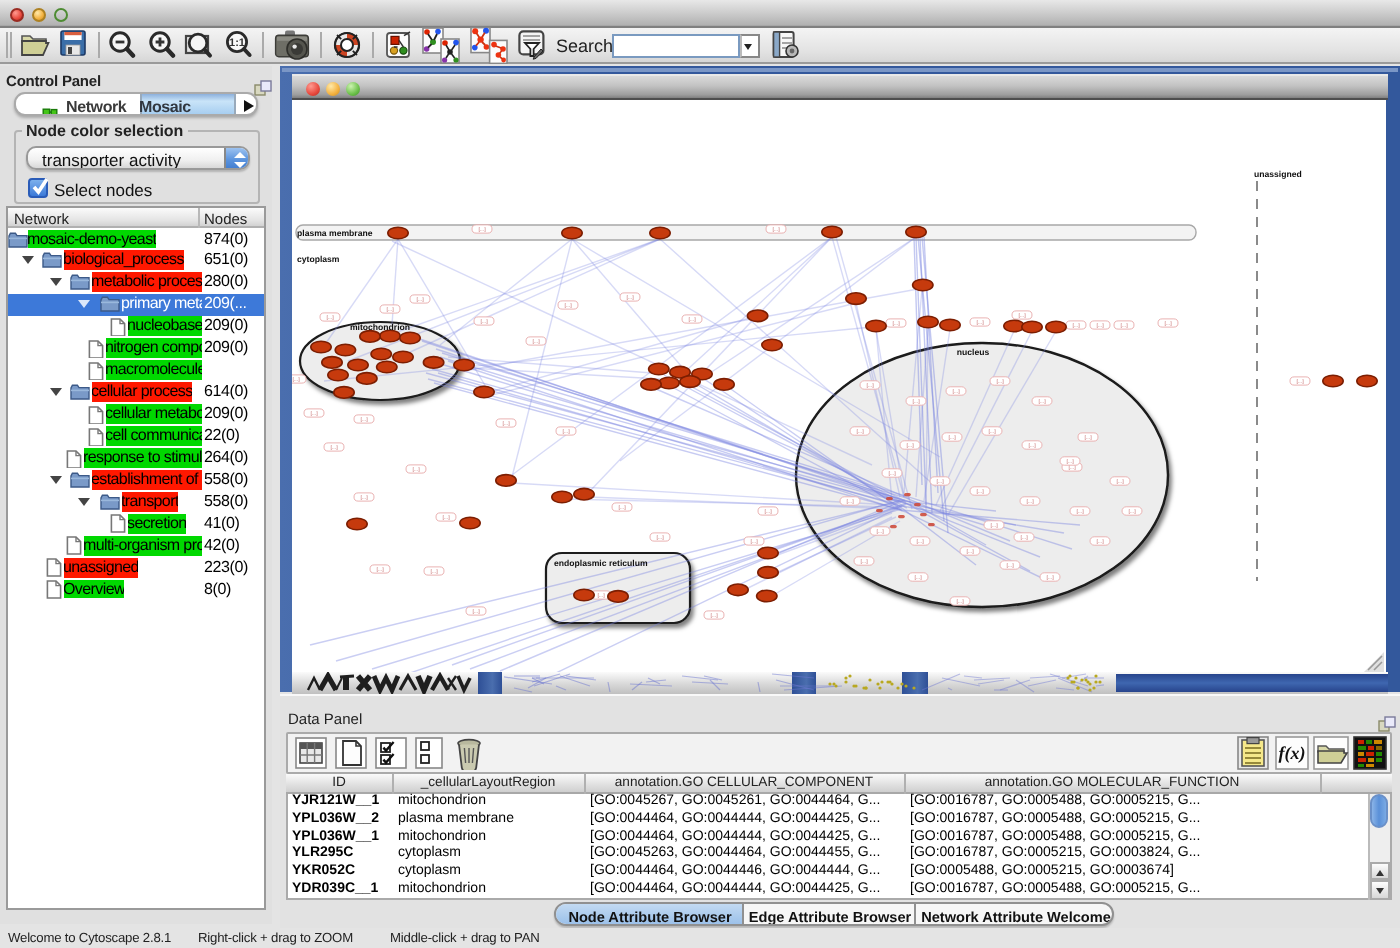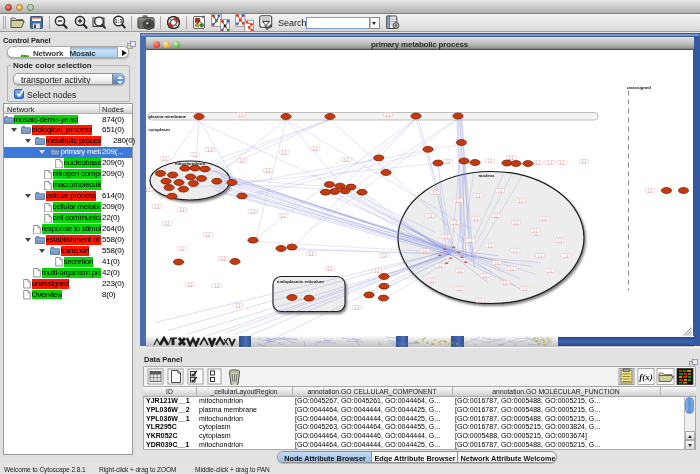--- a/index.html
+++ b/index.html
@@ -196,21 +196,21 @@
 <path d="M0.5 3.2 L9.5 3.2" stroke="#9ab8dc" stroke-width="0.8"></path>
   </svg>
 <div class="abs" style="left:31.5px;top:125.45px;max-width:69.5px;overflow:hidden;white-space:nowrap;background:#ff1800;font-size:8px;letter-spacing:-0.3px;color:#000;line-height:9.8px;">biological_process</div>
 <div class="abs" style="left:102px;top:125.45px;font-size:8px;letter-spacing:-0.2px;color:#000;line-height:9.8px;">651(0)</div>
 <div class="abs" style="left:24.5px;top:139.4px;width:0;height:0;border-left:3.5px solid transparent;border-right:3.5px solid transparent;border-top:4.5px solid #444;"></div>
 <svg class="abs" style="left:35px;top:137.4px" width="10" height="8" viewBox="0 0 10 8">
 <path d="M0.5 2 L0.5 7.5 L9.5 7.5 L9.5 1.8 L4.5 1.8 L3.7 0.6 L1.2 0.6 Z" fill="#7a9ac8" stroke="#3c5a88" stroke-width="0.7"></path>
 <path d="M0.5 3.2 L9.5 3.2" stroke="#9ab8dc" stroke-width="0.8"></path>
   </svg>
 <div class="abs" style="left:45.5px;top:136.4px;max-width:55.5px;overflow:hidden;white-space:nowrap;background:#ff1800;font-size:8px;letter-spacing:-0.3px;color:#000;line-height:9.8px;">metabolic process</div>
-<div class="abs" style="left:102px;top:136.4px;font-size:8px;letter-spacing:-0.2px;color:#000;line-height:9.8px;margin-left:11px;">280(0)</div>
+<div class="abs" style="left:102px;top:136.4px;font-size:8px;letter-spacing:-0.2px;color:#000;line-height:9.8px;">280(0)</div>
 <div class="abs" style="left:4px;top:146.85px;width:128px;height:10.95px;background:#3d79d9;"></div>
 <div class="abs" style="left:39px;top:150.35px;width:0;height:0;border-left:3.5px solid transparent;border-right:3.5px solid transparent;border-top:4.5px solid #dce8fa;"></div>
 <svg class="abs" style="left:50px;top:148.35px" width="10" height="8" viewBox="0 0 10 8">
 <path d="M0.5 2 L0.5 7.5 L9.5 7.5 L9.5 1.8 L4.5 1.8 L3.7 0.6 L1.2 0.6 Z" fill="#7a9ac8" stroke="#3c5a88" stroke-width="0.7"></path>
 <path d="M0.5 3.2 L9.5 3.2" stroke="#9ab8dc" stroke-width="0.8"></path>
   </svg>
 <div class="abs" style="left:60.5px;top:147.35px;max-width:40.5px;overflow:hidden;white-space:nowrap;background:transparent;font-size:8px;letter-spacing:-0.3px;color:#fff;line-height:9.8px;">primary metabo</div>
 <div class="abs" style="left:102px;top:147.35px;font-size:8px;letter-spacing:-0.2px;color:#fff;line-height:9.8px;">209(...</div>
 <svg class="abs" style="left:55px;top:158.8px" width="8" height="9.5" viewBox="0 0 8 9.5">
 <path d="M0.7 0.5 L5 0.5 L7.3 2.8 L7.3 9 L0.7 9 Z" fill="#fff" stroke="#777" stroke-width="0.8"></path>
@@ -293,21 +293,20 @@
   </svg>
 <div class="abs" style="left:31.5px;top:289.7px;max-width:69.5px;overflow:hidden;white-space:nowrap;background:#00d800;font-size:8px;letter-spacing:-0.3px;color:#000;line-height:9.8px;">Overview</div>
 <div class="abs" style="left:102px;top:289.7px;font-size:8px;letter-spacing:-0.2px;color:#000;line-height:9.8px;">8(0)</div>
 <div class="abs" style="left:140px;top:33px;width:560px;height:313px;background:linear-gradient(90deg,#4a6eae,#33589c 30%);"></div>
 <div class="abs" style="left:141px;top:34px;width:558px;height:1.5px;background:#7a96c6;"></div>
 <div class="abs" style="left:145.5px;top:37px;width:548px;height:12.5px;
  background:linear-gradient(#dadada,#c2c2c2 45%,#9e9e9e 85%,#7f7f7f);border-bottom:1px solid #4e4e4e;border-top:1px solid #e8e8e8;">
  <div class="abs" style="left:7px;top:2.8px;width:7px;height:7px;border-radius:50%;background:radial-gradient(circle at 35% 30%,#ff9a90,#e8493d 60%,#b22a20);"></div>
  <div class="abs" style="left:17.2px;top:2.8px;width:7px;height:7px;border-radius:50%;background:radial-gradient(circle at 35% 30%,#ffe9a8,#f3b13f 60%,#c78a22);"></div>
  <div class="abs" style="left:27.4px;top:2.8px;width:7px;height:7px;border-radius:50%;background:radial-gradient(circle at 35% 30%,#ccf3b0,#6cc04a 60%,#3f8f28);"></div>
- <div class="abs" style="left:0;top:1.5px;width:548px;text-align:center;font-size:8px;font-weight:bold;color:#2c2c2c;letter-spacing:-0.2px;">primary metabolic process</div>
 </div>
 <svg class="abs" style="left:146px;top:49.5px;" width="547" height="286.5" viewBox="0 0 547 286.5">
 <defs>
       <filter id="shadow" x="-20%" y="-20%" width="140%" height="140%">
 <feDropShadow dx="1.4" dy="2" stdDeviation="1" flood-color="#000" flood-opacity="0.5"></feDropShadow>
       </filter>
     </defs>
 <rect x="0" y="0" width="547" height="286.5" fill="#ffffff"></rect>
 <g filter="url(#shadow)">
       <ellipse cx="44" cy="130.5" rx="40" ry="19.5" fill="#ededed" stroke="#1a1a1a" stroke-width="1.1"></ellipse>
@@ -712,21 +711,21 @@
     <circle cx="287" cy="8" r="0.8" fill="#b8a820"></circle>
     <circle cx="298" cy="5" r="0.8" fill="#b8a820"></circle>
     <circle cx="283" cy="2" r="0.8" fill="#b8a820"></circle>
     <circle cx="296" cy="2" r="0.8" fill="#b8a820"></circle>
     <circle cx="293" cy="6" r="0.8" fill="#b8a820"></circle>
     <circle cx="287" cy="8" r="0.8" fill="#b8a820"></circle>
     <circle cx="282" cy="3" r="0.8" fill="#b8a820"></circle>
   </svg>
 <div class="abs" style="left:558px;top:336.5px;width:136px;height:9.5px;background:linear-gradient(#27448c,#3f67b0 50%,#27448c);"></div>
 <div class="abs" style="left:140px;top:347px;width:560px;height:117px;background:#e2e2e2;border-top:1px solid #f8f8f8;"></div>
-<div class="abs" style="left:144px;top:354.5px;font-size:7.5px;font-weight:bold;color:#222;">Data Panel</div>
+<div class="abs" style="left:144px;top:354.5px;font-size:7.5px;font-weight:normal;color:#222;">Data Panel</div>
 <div class="abs" style="left:689px;top:353px;"><svg width="9" height="8" viewBox="0 0 9 8">
 <rect x="0.5" y="2.5" width="5" height="5" fill="#d8d8c0" stroke="#8a8a6a" stroke-width="0.7"></rect>
 <rect x="3.5" y="0.5" width="5" height="5" fill="#eaeafa" stroke="#7a7a9a" stroke-width="0.7"></rect>
 </svg></div>
 <div class="abs" style="left:143px;top:365.5px;width:553px;height:21.5px;background:#f2f2f2;border:1px solid #aaa;border-radius:1px;"></div>
 <svg class="abs" style="left:147px;top:367.5px;" width="100" height="17" viewBox="0 0 100 17">
 <g>
 <rect x="1" y="1" width="15" height="15" fill="#fff" stroke="#888" stroke-width="0.8"></rect>
 <rect x="3" y="3.5" width="11" height="10" fill="#e8e8e8" stroke="#444" stroke-width="0.8"></rect>
 <rect x="3" y="3.5" width="11" height="3" fill="#555"></rect>

